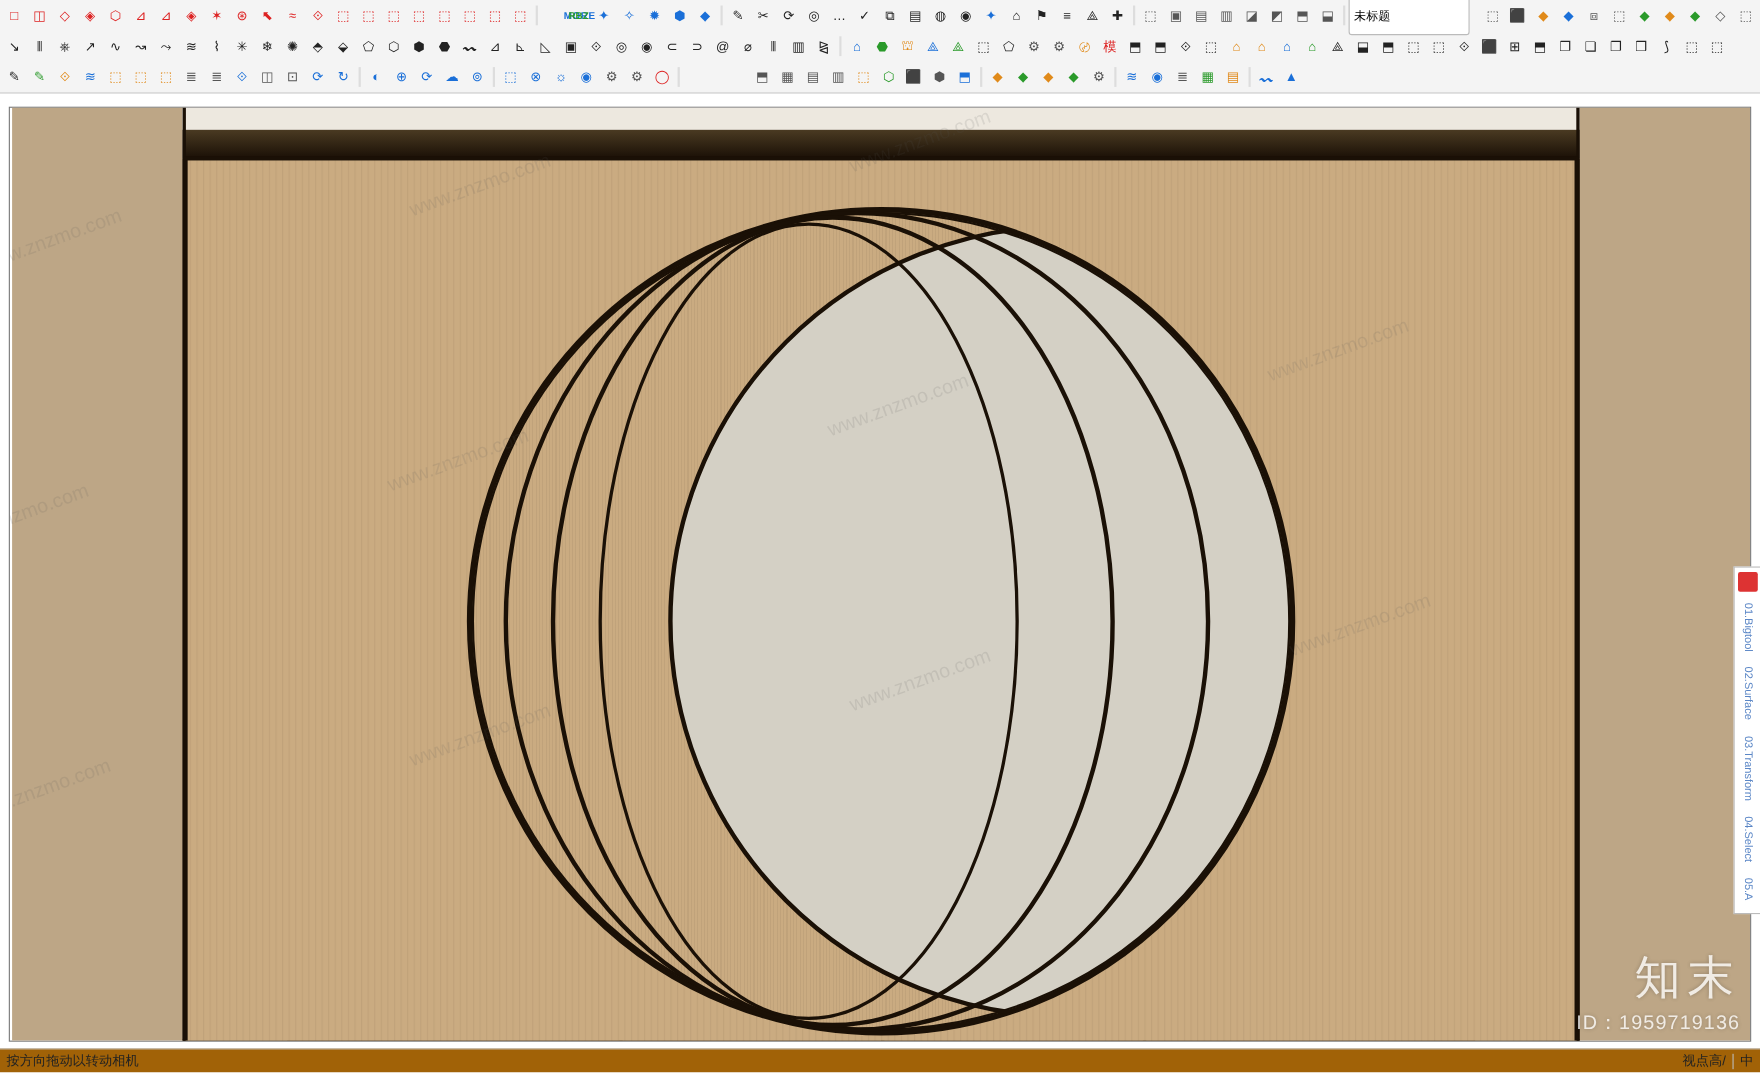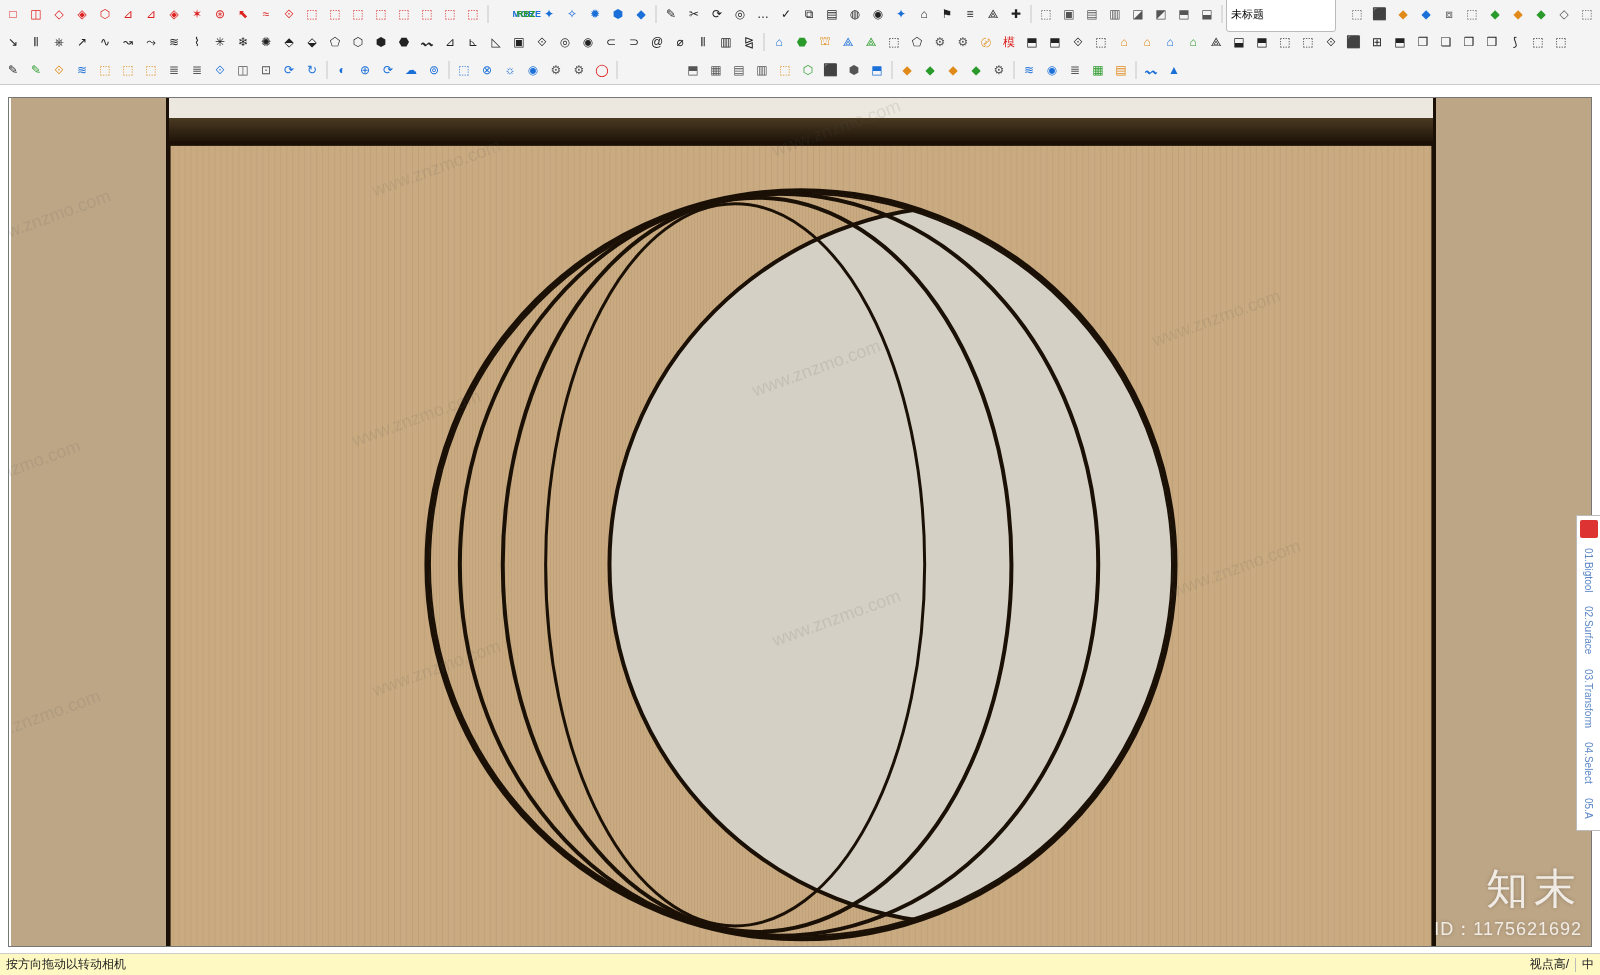--- a/index.html
+++ b/index.html
@@ -62,21 +62,21 @@
   .side-tabs{position:absolute;right:0;top:430px;width:24px;background:#fff;border:1px solid #bbb;border-right:none;display:flex;flex-direction:column;align-items:center;padding:4px 0 8px;gap:6px;}
   .side-ico{width:18px;height:18px;background:#d33;border-radius:2px;}
   .vtxt{writing-mode:vertical-rl;font-size:10px;color:#5a86c6;padding:4px 0;cursor:pointer;}
 
   
   .wm{position:absolute;right:18px;bottom:34px;color:#fff;opacity:.78;text-align:right;pointer-events:none;text-shadow:0 0 4px rgba(0,0,0,.3);}
   .wm-b{font-size:42px;letter-spacing:6px;font-weight:500;margin-top:13px;}
   .wm-s{font-size:18px;letter-spacing:1px;}
 
   
-  .status{position:absolute;left:0;right:0;bottom:0;height:22px;background:#fef9c3;border-top:1px solid #ccc;display:flex;align-items:center;justify-content:space-between;padding:0 6px;font-size:12px;}
+  .status{position:absolute;left:0;right:0;bottom:0;height:22px;background:#a16207;border-top:1px solid #ccc;display:flex;align-items:center;justify-content:space-between;padding:0 6px;font-size:12px;}
   .status-right{display:flex;gap:6px;align-items:center;}
   .status-right .div{width:1px;height:14px;background:#bbb;}
 
   
   .diag{position:absolute;inset:0;pointer-events:none;opacity:.13;}
   .diag span{position:absolute;color:#555;font-size:18px;transform:rotate(-20deg);white-space:nowrap;}
 </style>
 </head>
 <body>
 
@@ -439,21 +439,21 @@
       <div class="side-ico"></div>
       <div class="vtxt">01.Bigtool</div>
       <div class="vtxt">02.Surface</div>
       <div class="vtxt">03.Transform</div>
       <div class="vtxt">04.Select</div>
       <div class="vtxt">05.A</div>
     </div>
 
     <div class="wm">
       <div class="wm-b">知末</div>
-      <div class="wm-s">ID：1175621692</div>
+      <div class="wm-s">ID：1959719136</div>
     </div>
 
     <div class="status">
       <div>按方向拖动以转动相机</div>
       <div class="status-right">
         <span>视点高/</span>
         <span class="div"></span>
         <span>中</span>
       </div>
     </div>

